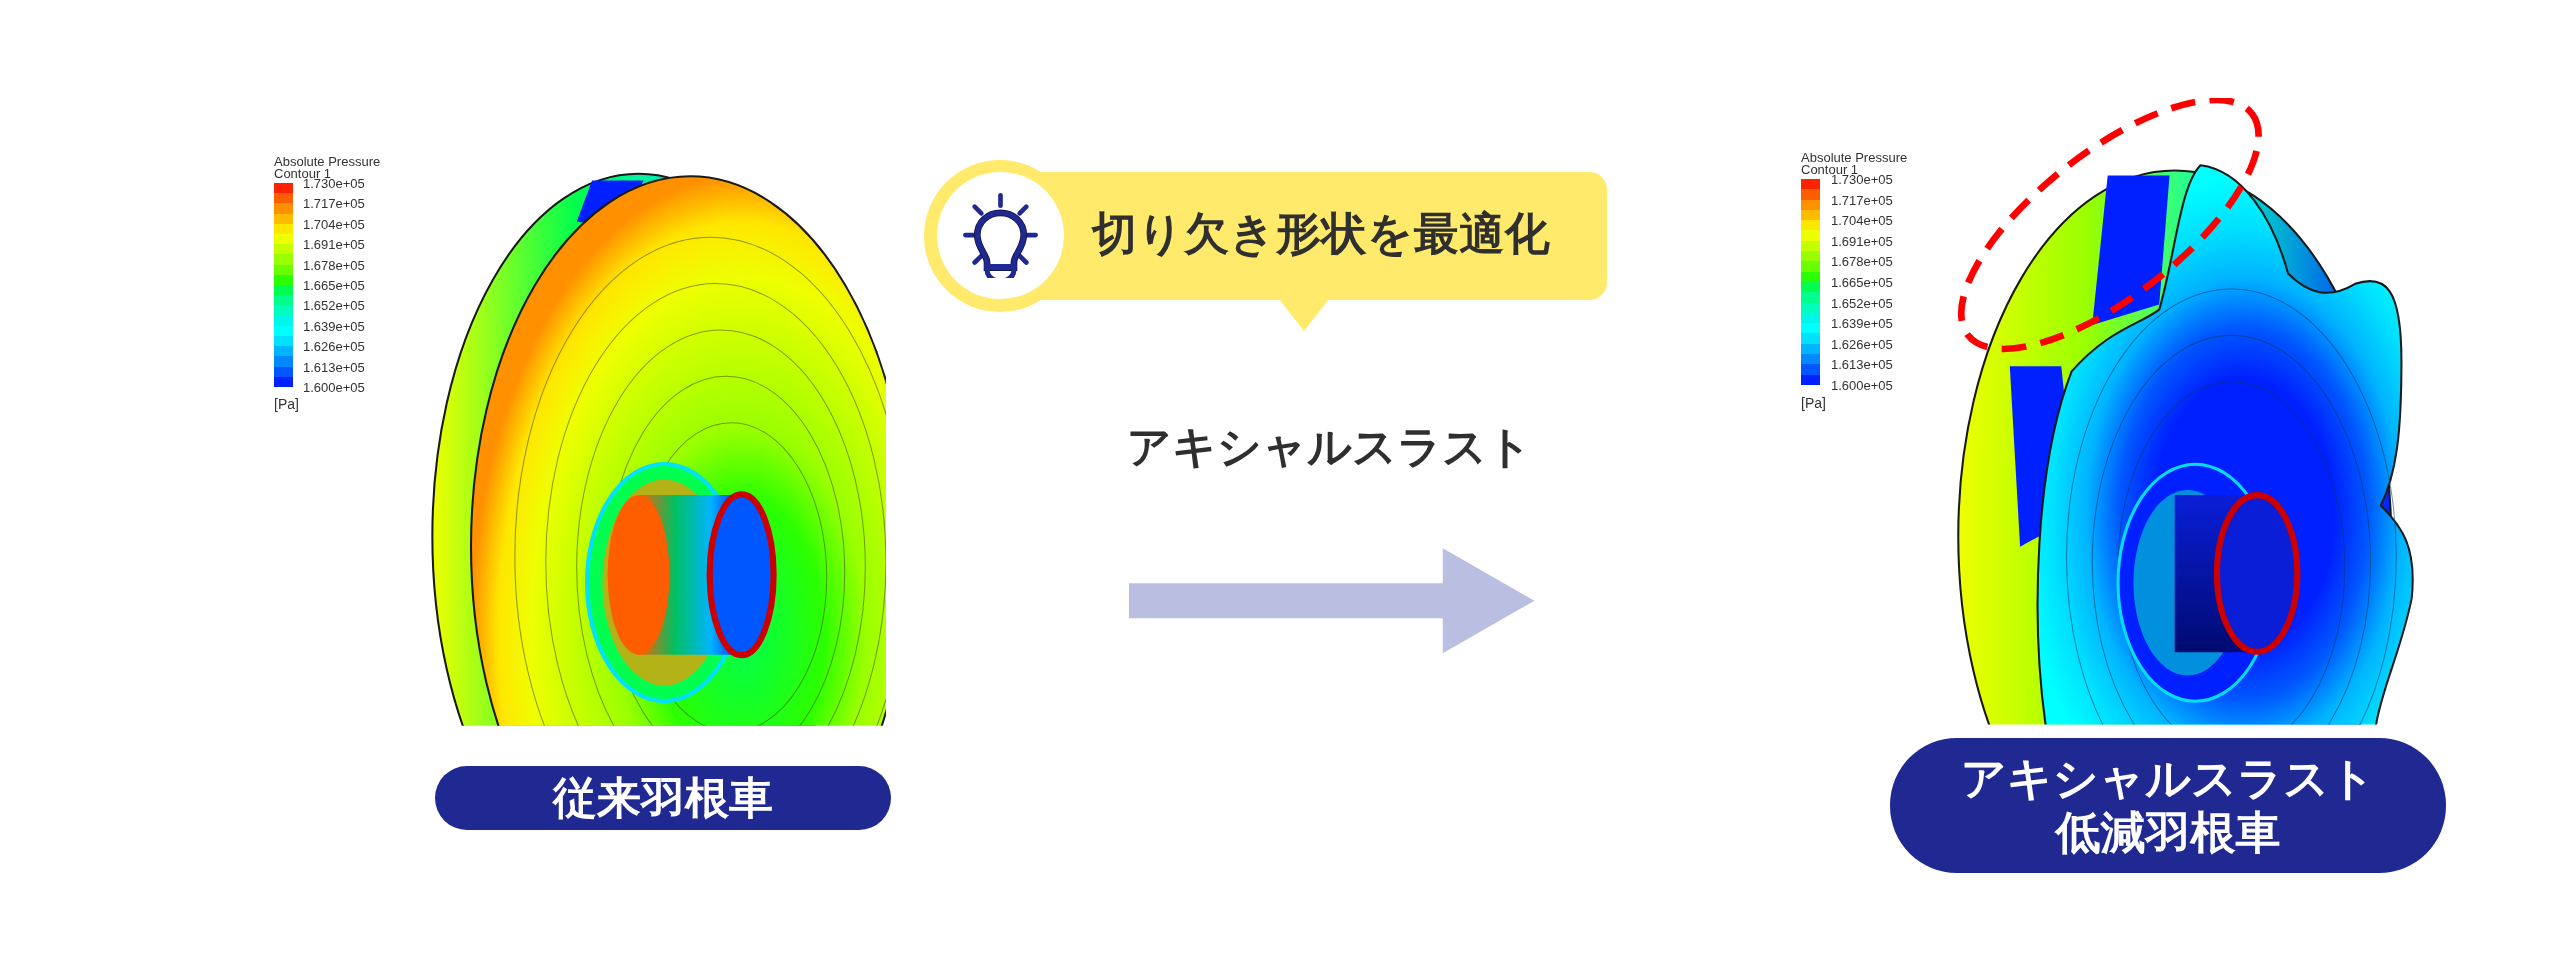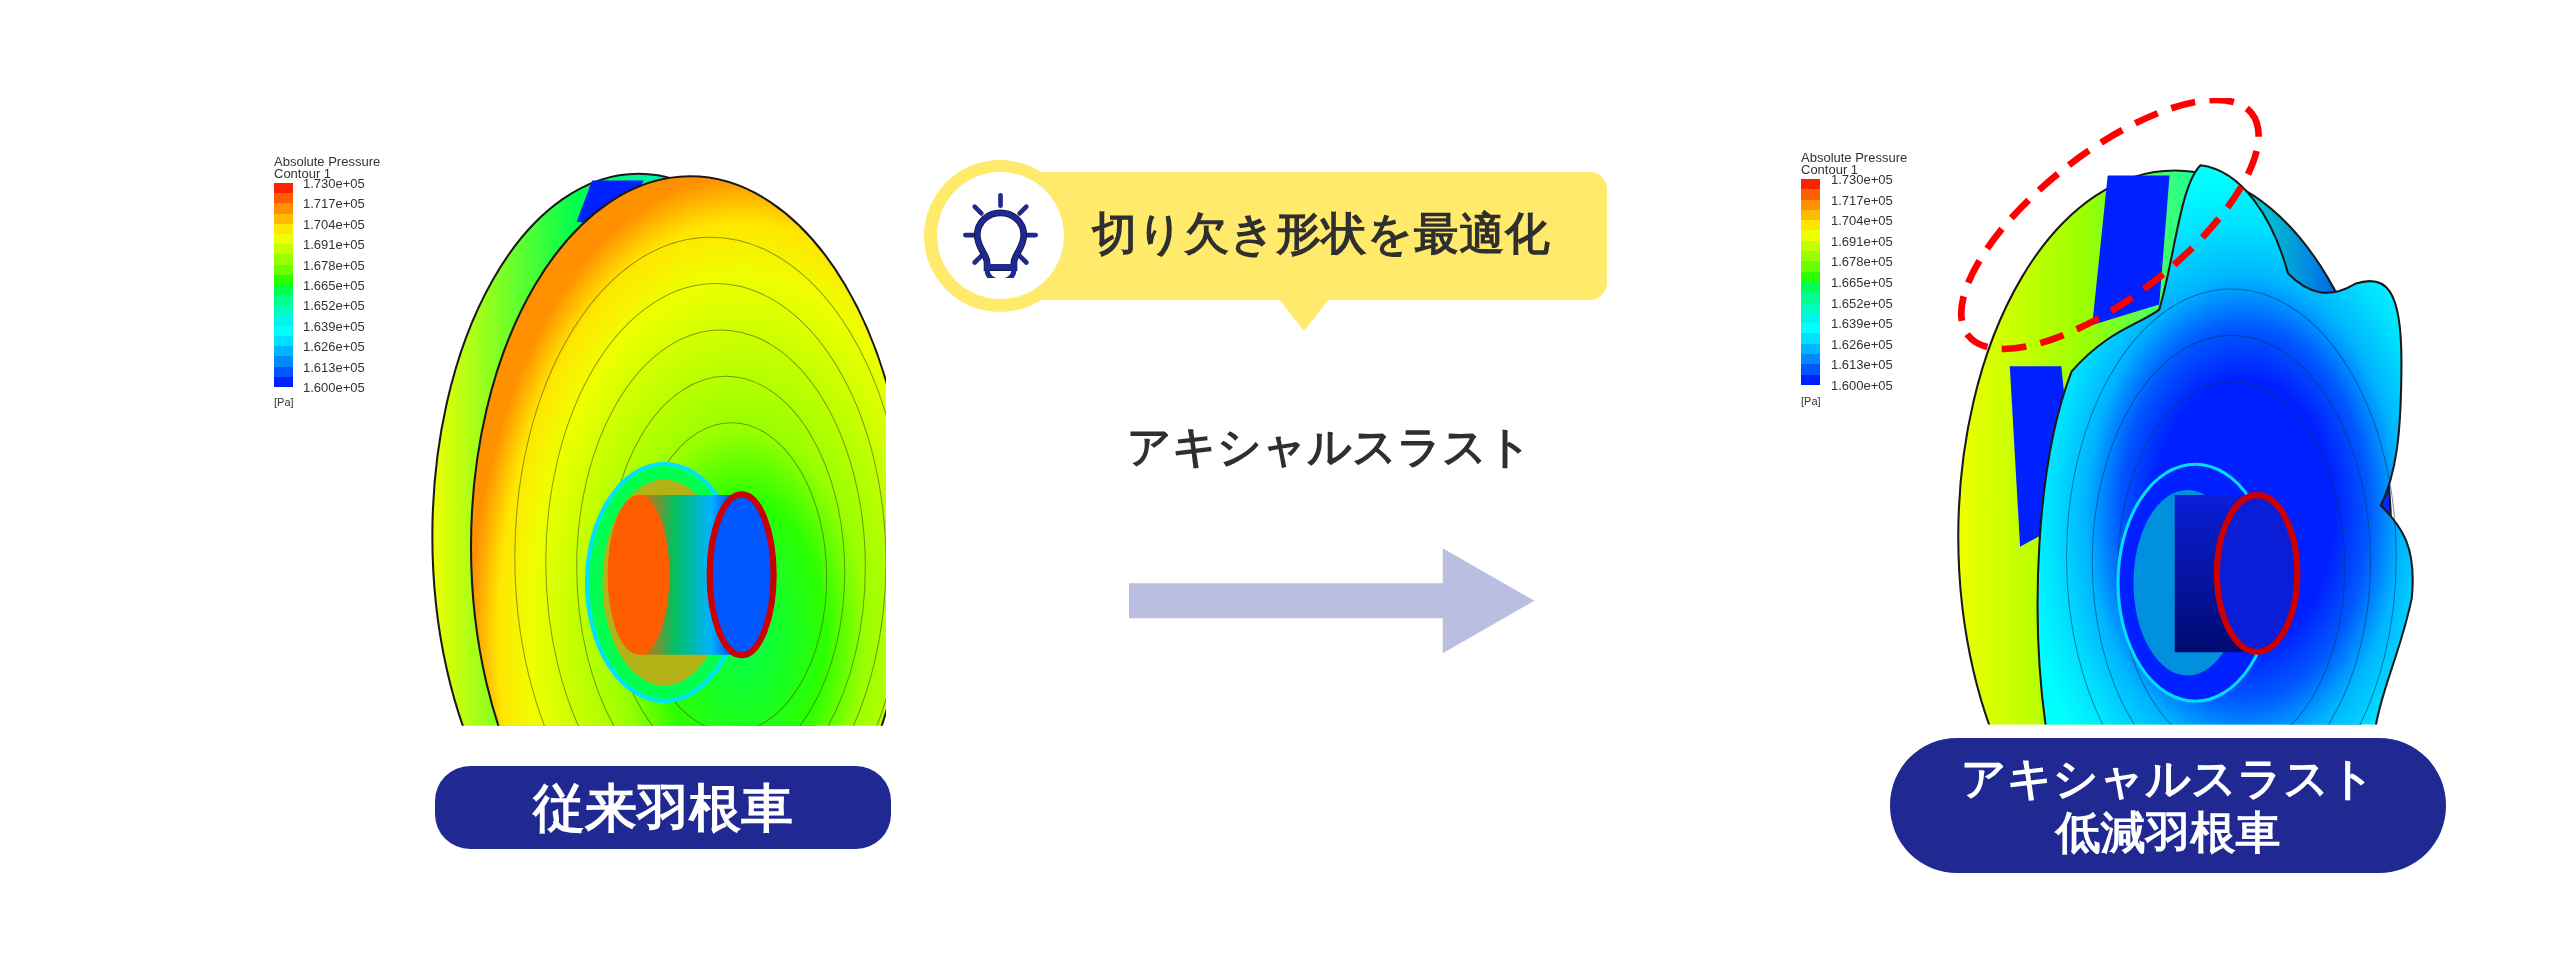--- a/index.html
+++ b/index.html
@@ -6,42 +6,42 @@
   body { width:2638px; height:957px; position:relative; overflow:hidden;
          font-family:"DejaVu Sans", "Liberation Sans", sans-serif; }
   .abs { position:absolute; }
 
   
   .legend { position:absolute; font-family:Liberation Sans, sans-serif; color:#333; }
   .legend .title { font-size:13px; line-height:12.4px; white-space:nowrap; }
   .legend .bar { position:absolute; width:19px; display:flex; flex-direction:column; }
   .legend .bar div { flex:1; }
   .legend .ticklbl { position:absolute; font-size:13px; line-height:13px; white-space:nowrap; }
-  .legend .unit { position:absolute; font-size:11px; white-space:nowrap; }
+  .legend .unit { position:absolute; font-size:14px; white-space:nowrap; }
 
   
   .bubble-bar { position:absolute; left:994px; top:172px; width:613px; height:128px;
                 background:#ffea6b; border-radius:0 17.5px 17.5px 0; }
   .bubble-tail { position:absolute; left:1279px; top:299px; width:0; height:0;
                  border-left:25px solid transparent; border-right:25px solid transparent;
                  border-top:32px solid #ffea6b; }
   .bubble-circle { position:absolute; left:924px; top:160px; width:152px; height:152px;
                    border-radius:50%; background:#ffea6b; }
   .bubble-inner { position:absolute; left:937px; top:172px; width:127px; height:127px;
                   border-radius:50%; background:#ffffff; }
   .bubble-text { position:absolute; left:1092px; top:205px; font-size:45px; font-weight:bold;
                  color:#2f2f2f; white-space:nowrap; letter-spacing:0.5px; line-height:57px; }
 
   .center-text { position:absolute; left:1108px; top:416px; width:443px; text-align:center;
                  font-size:44px; font-weight:bold; color:#2f2f2f; line-height:62px; }
 
   .pill { position:absolute; background:#1f2991; color:#ffffff; text-align:center;
           font-weight:bold; display:flex; flex-direction:column; justify-content:center; align-items:center; }
-  .pill-left { left:435px; top:766px; width:456px; height:83px; border-radius:35px;
-               font-size:52px; line-height:52px; }
+  .pill-left { left:435px; top:766px; width:456px; height:64px; border-radius:35px;
+               font-size:44px; line-height:52px; }
   .pill-right { left:1890px; top:738px; width:556px; height:135px; border-radius:67px;
                 font-size:45px; line-height:54px; }
 </style>
 </head>
 <body>
 
 <div class="legend" style="left:274px; top:156px;">
   <div class="title">Absolute Pressure</div>
   <div class="title">Contour 1</div>
 </div>

